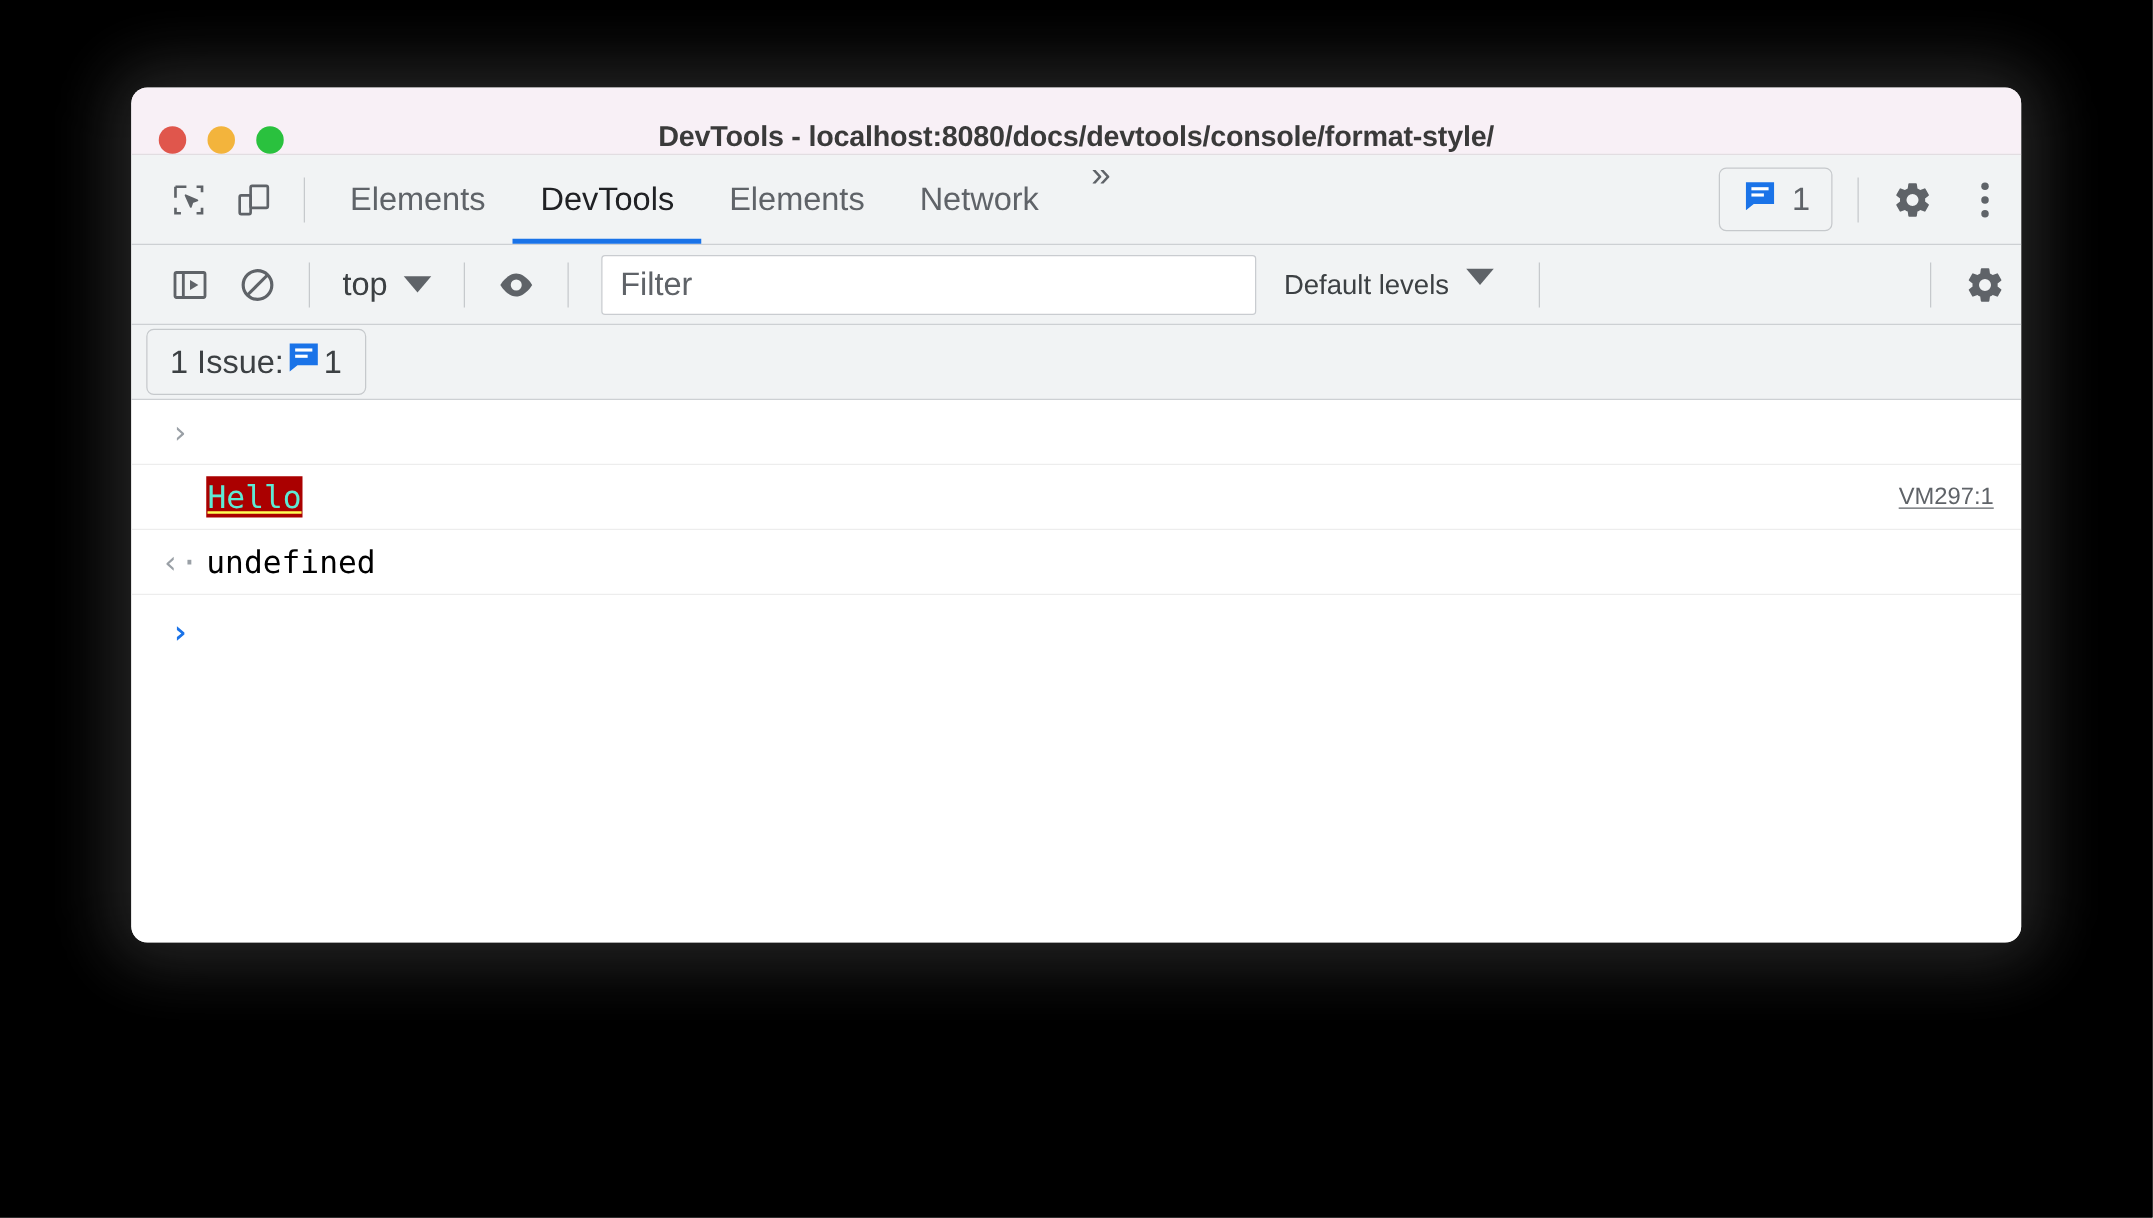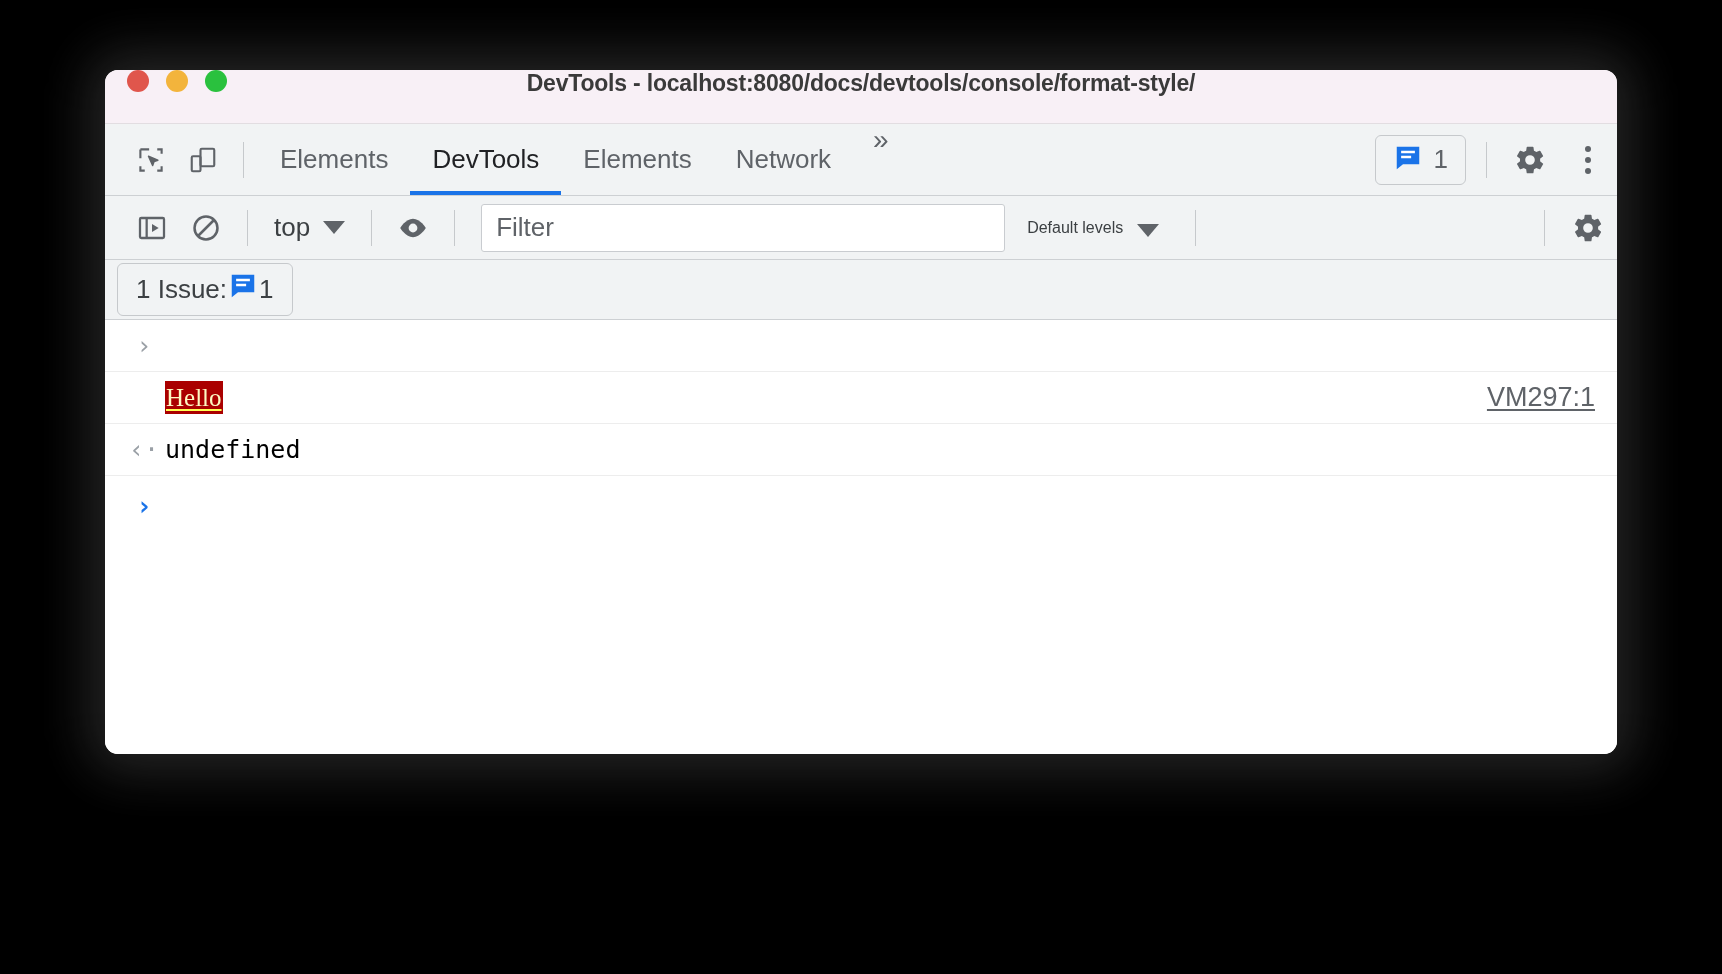--- a/index.html
+++ b/index.html
@@ -37,21 +37,21 @@
     display: flex;
     flex-direction: column;
   }
 
   
   .titlebar {
     height: 54px;
     background: #f8f0f6;
     border-bottom: 1px solid #e2dde1;
     display: flex;
-    align-items: flex-start;
+    align-items: flex-end;
     position: relative;
     flex: 0 0 auto;
   }
   .lights { display: flex; gap: 17px; padding-left: 22px; }
   .light { width: 22px; height: 22px; border-radius: 50%; }
   .light.red    { background: #e0564c; }
   .light.yellow { background: #f3b43c; }
   .light.green  { background: #2ac13e; }
   .title-text {
     position: absolute;
@@ -164,22 +164,22 @@
     border-radius: 3px;
     margin-left: 12px;
     padding: 0 14px;
     font-size: 26px;
     color: #0f766e;
     font-family: "Liberation Sans", sans-serif;
     outline: none;
   }
   .filter-input::placeholder { color: #5f6368; opacity: 1; }
   .levels {
-    display: flex; align-items: flex-end; gap: 14px;
-    font-size: 16px; color: #3c4043;
+    display: flex; align-items: flex-start; gap: 14px;
+    font-size: 22px; color: #3c4043;
     padding: 0 22px;
     white-space: nowrap;
   }
 
   
   .issuesbar {
     height: 60px;
     background: #f1f3f4;
     border-bottom: 1px solid #cdd0d3;
     display: flex;
@@ -221,32 +221,31 @@
   .mono {
     font-family: "DejaVu Sans Mono", monospace;
     font-size: 25px;
     line-height: 1.25;
     white-space: pre;
   }
   .code-plain { color: #202124; }
   .code-string { color: #c41a16; }
   .ansi-hello {
     background: #aa0000;
-    color: #fef9c3;
+    color: #5eead4;
     text-decoration: underline;
     text-decoration-color: #ffff55;
     text-underline-offset: 3px;
     padding: 1px 1px;
-    font-family: Liberation Serif, serif;
   }
   .row-out { justify-content: space-between; }
   .out-left { display: flex; align-items: center; }
   .vm-link {
     font-family: "Liberation Sans", sans-serif;
-    font-size: 27px;
+    font-size: 19px;
     color: #5f6368;
     text-decoration: underline;
     text-underline-offset: 3px;
   }
   .undef { color: #000000; }
   .prompt-row { border-bottom: none; min-height: 60px; }
   .prompt-caret { color: #1a73e8; font-size: 26px; font-weight: bold; }
 </style>
 </head>
 <body>

